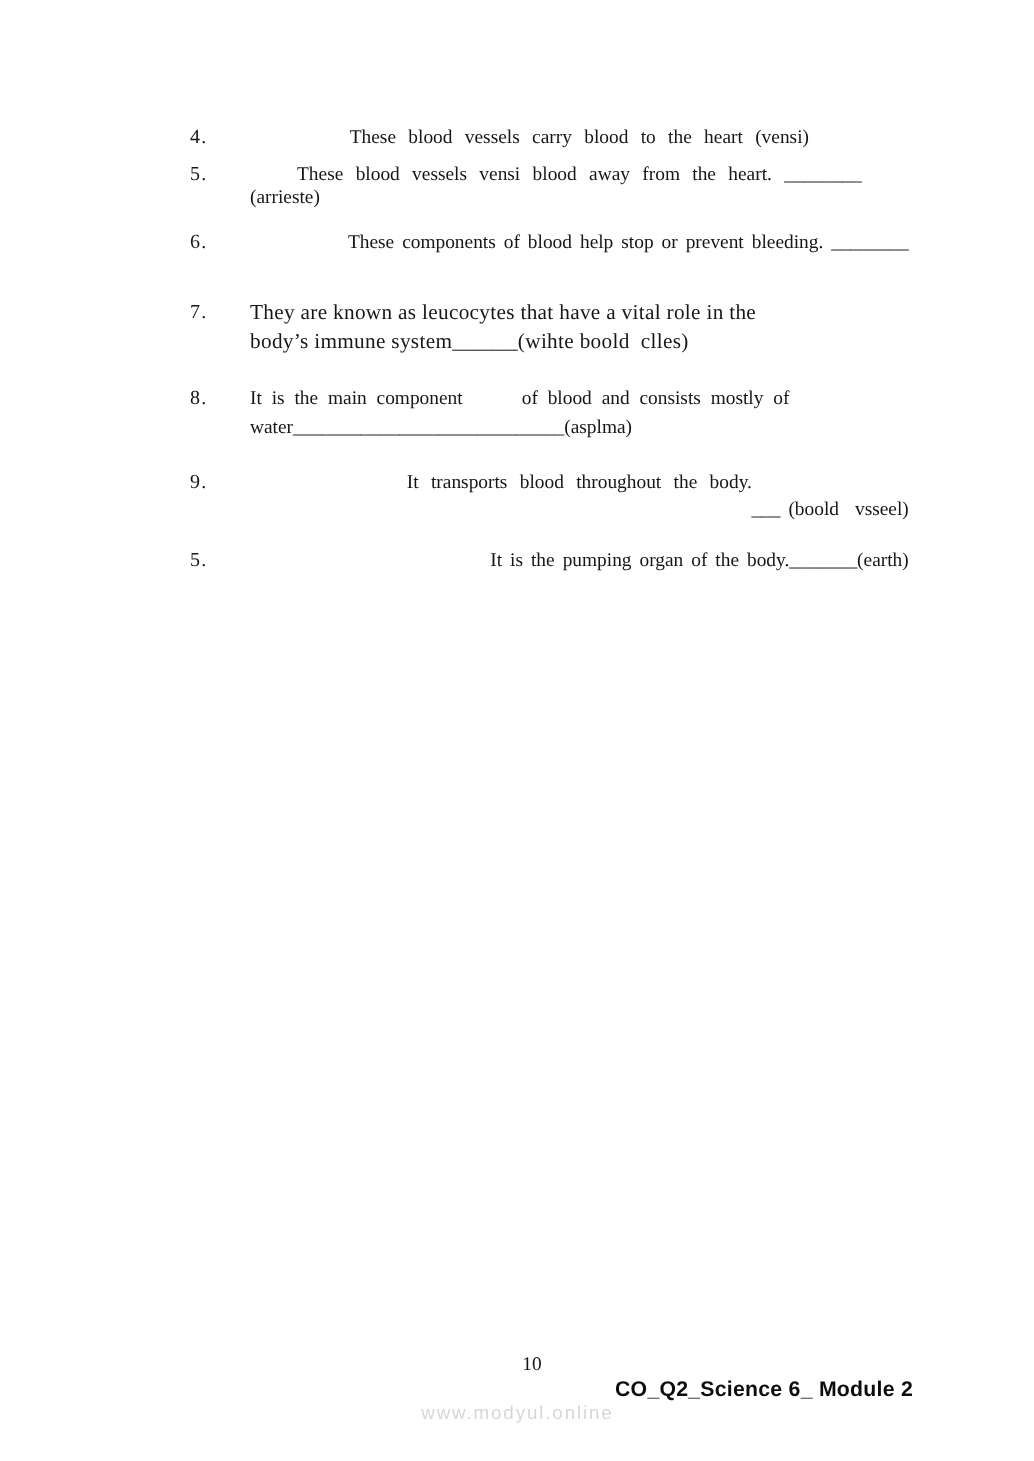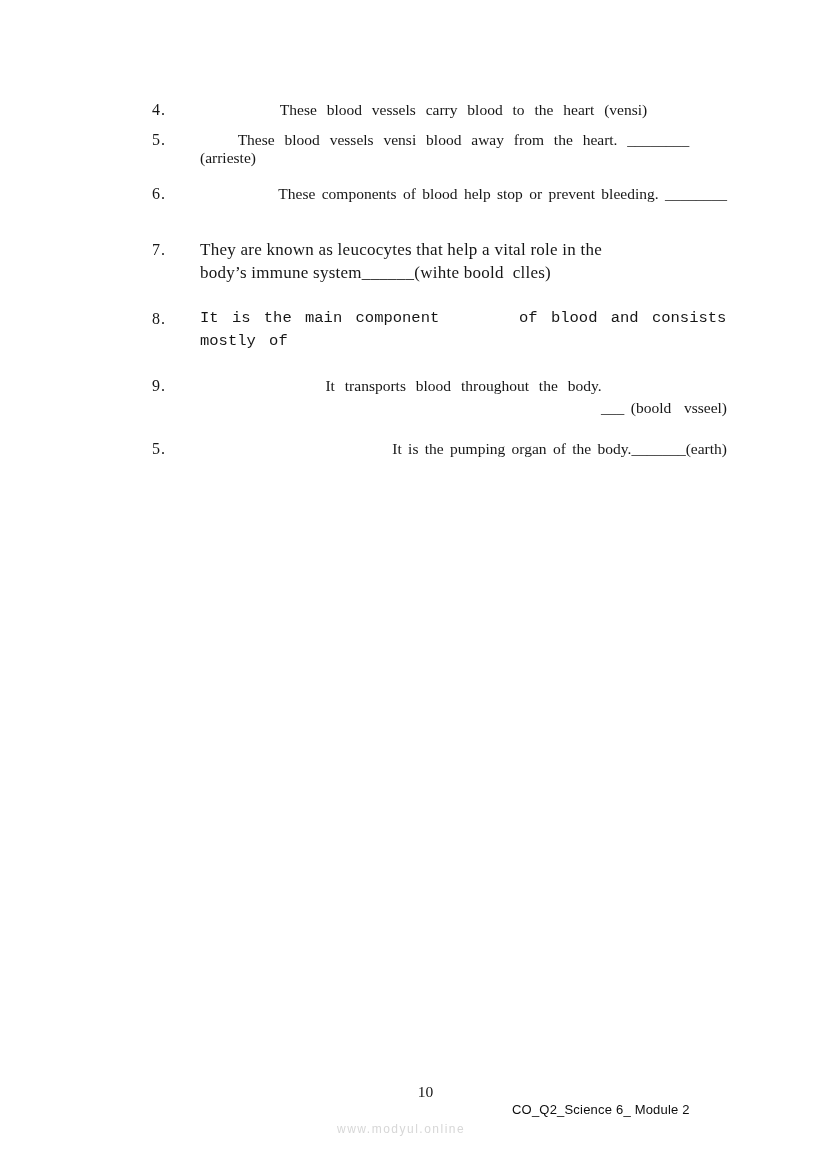--- a/index.html
+++ b/index.html
@@ -35,21 +35,21 @@
     position: absolute;
     left: 48px;
     top: 0;
     width: 527px;
   }
   .line {
     white-space: pre-wrap;
   }
   
   .ws-wide  { word-spacing: 6px; text-align: center; }
-  .ws-med   { word-spacing: 4px; font-family: Liberation Mono, monospace; }
+  .ws-med   { word-spacing: 4px; }
   .ws-sm    { word-spacing: 2.5px; text-align: right; }
   
   .alt-face {
     font-size: 17px;
     letter-spacing: 0.25px;
   }
   .lh-tight { line-height: 18px; }
   .lh-loose { line-height: 23px; }
   .lh-9     { line-height: 22px; }
 
@@ -58,35 +58,35 @@
     left: 0;
     right: 0;
     top: 1083px;
     text-align: center;
     font-size: 15.5px;
     color: #161616;
     margin-left: 24px;
   }
   .module-label {
     position: absolute;
-    left: 512px;
+    left: 492px;
     top: 1102px;
     font-family: "Liberation Sans", "DejaVu Sans", sans-serif;
-    font-weight: 400;
-    font-size: 13px;
+    font-weight: 700;
+    font-size: 17px;
     letter-spacing: 0.2px;
     color: #0d0d0d;
   }
   .watermark {
     position: absolute;
     left: 337px;
     top: 1122px;
     font-family: "Liberation Sans", "DejaVu Sans", sans-serif;
     font-weight: 400;
-    font-size: 12px;
+    font-size: 15px;
     letter-spacing: 1.5px;
     color: #d7d7d7;
   }
 </style>
 </head>
 <body>
 
 <div class="page">
 
   <div class="item" style="top:101px">
@@ -107,29 +107,30 @@
   <div class="item lh-tight" style="top:185px">
     <span class="num">6.</span>
     <div class="text">
       <div class="line ws-sm">These components of blood help stop or prevent bleeding. ________</div>
     </div>
   </div>
 
   <div class="item lh-loose alt-face" style="top:238px">
     <span class="num">7.</span>
     <div class="text">
-      <div class="line">They are known as leucocytes that help a vital role in the</div>
+      <div class="line">They are known as leucocytes that have a vital role in the</div>
       <div class="line">body’s immune system______(wihte boold  clles)</div>
     </div>
   </div>
 
   <div class="item lh-loose" style="top:307px">
     <span class="num">8.</span>
     <div class="text">
       <div class="line ws-med">It is the main component      of blood and consists mostly of</div>
+      <div class="line">water____________________________(asplma)</div>
     </div>
   </div>
 
   <div class="item lh-9" style="top:375px">
     <span class="num">9.</span>
     <div class="text">
       <div class="line ws-wide">It transports blood throughout the body.</div>
       <div class="line ws-sm">___ (boold  vsseel)</div>
     </div>
   </div>

